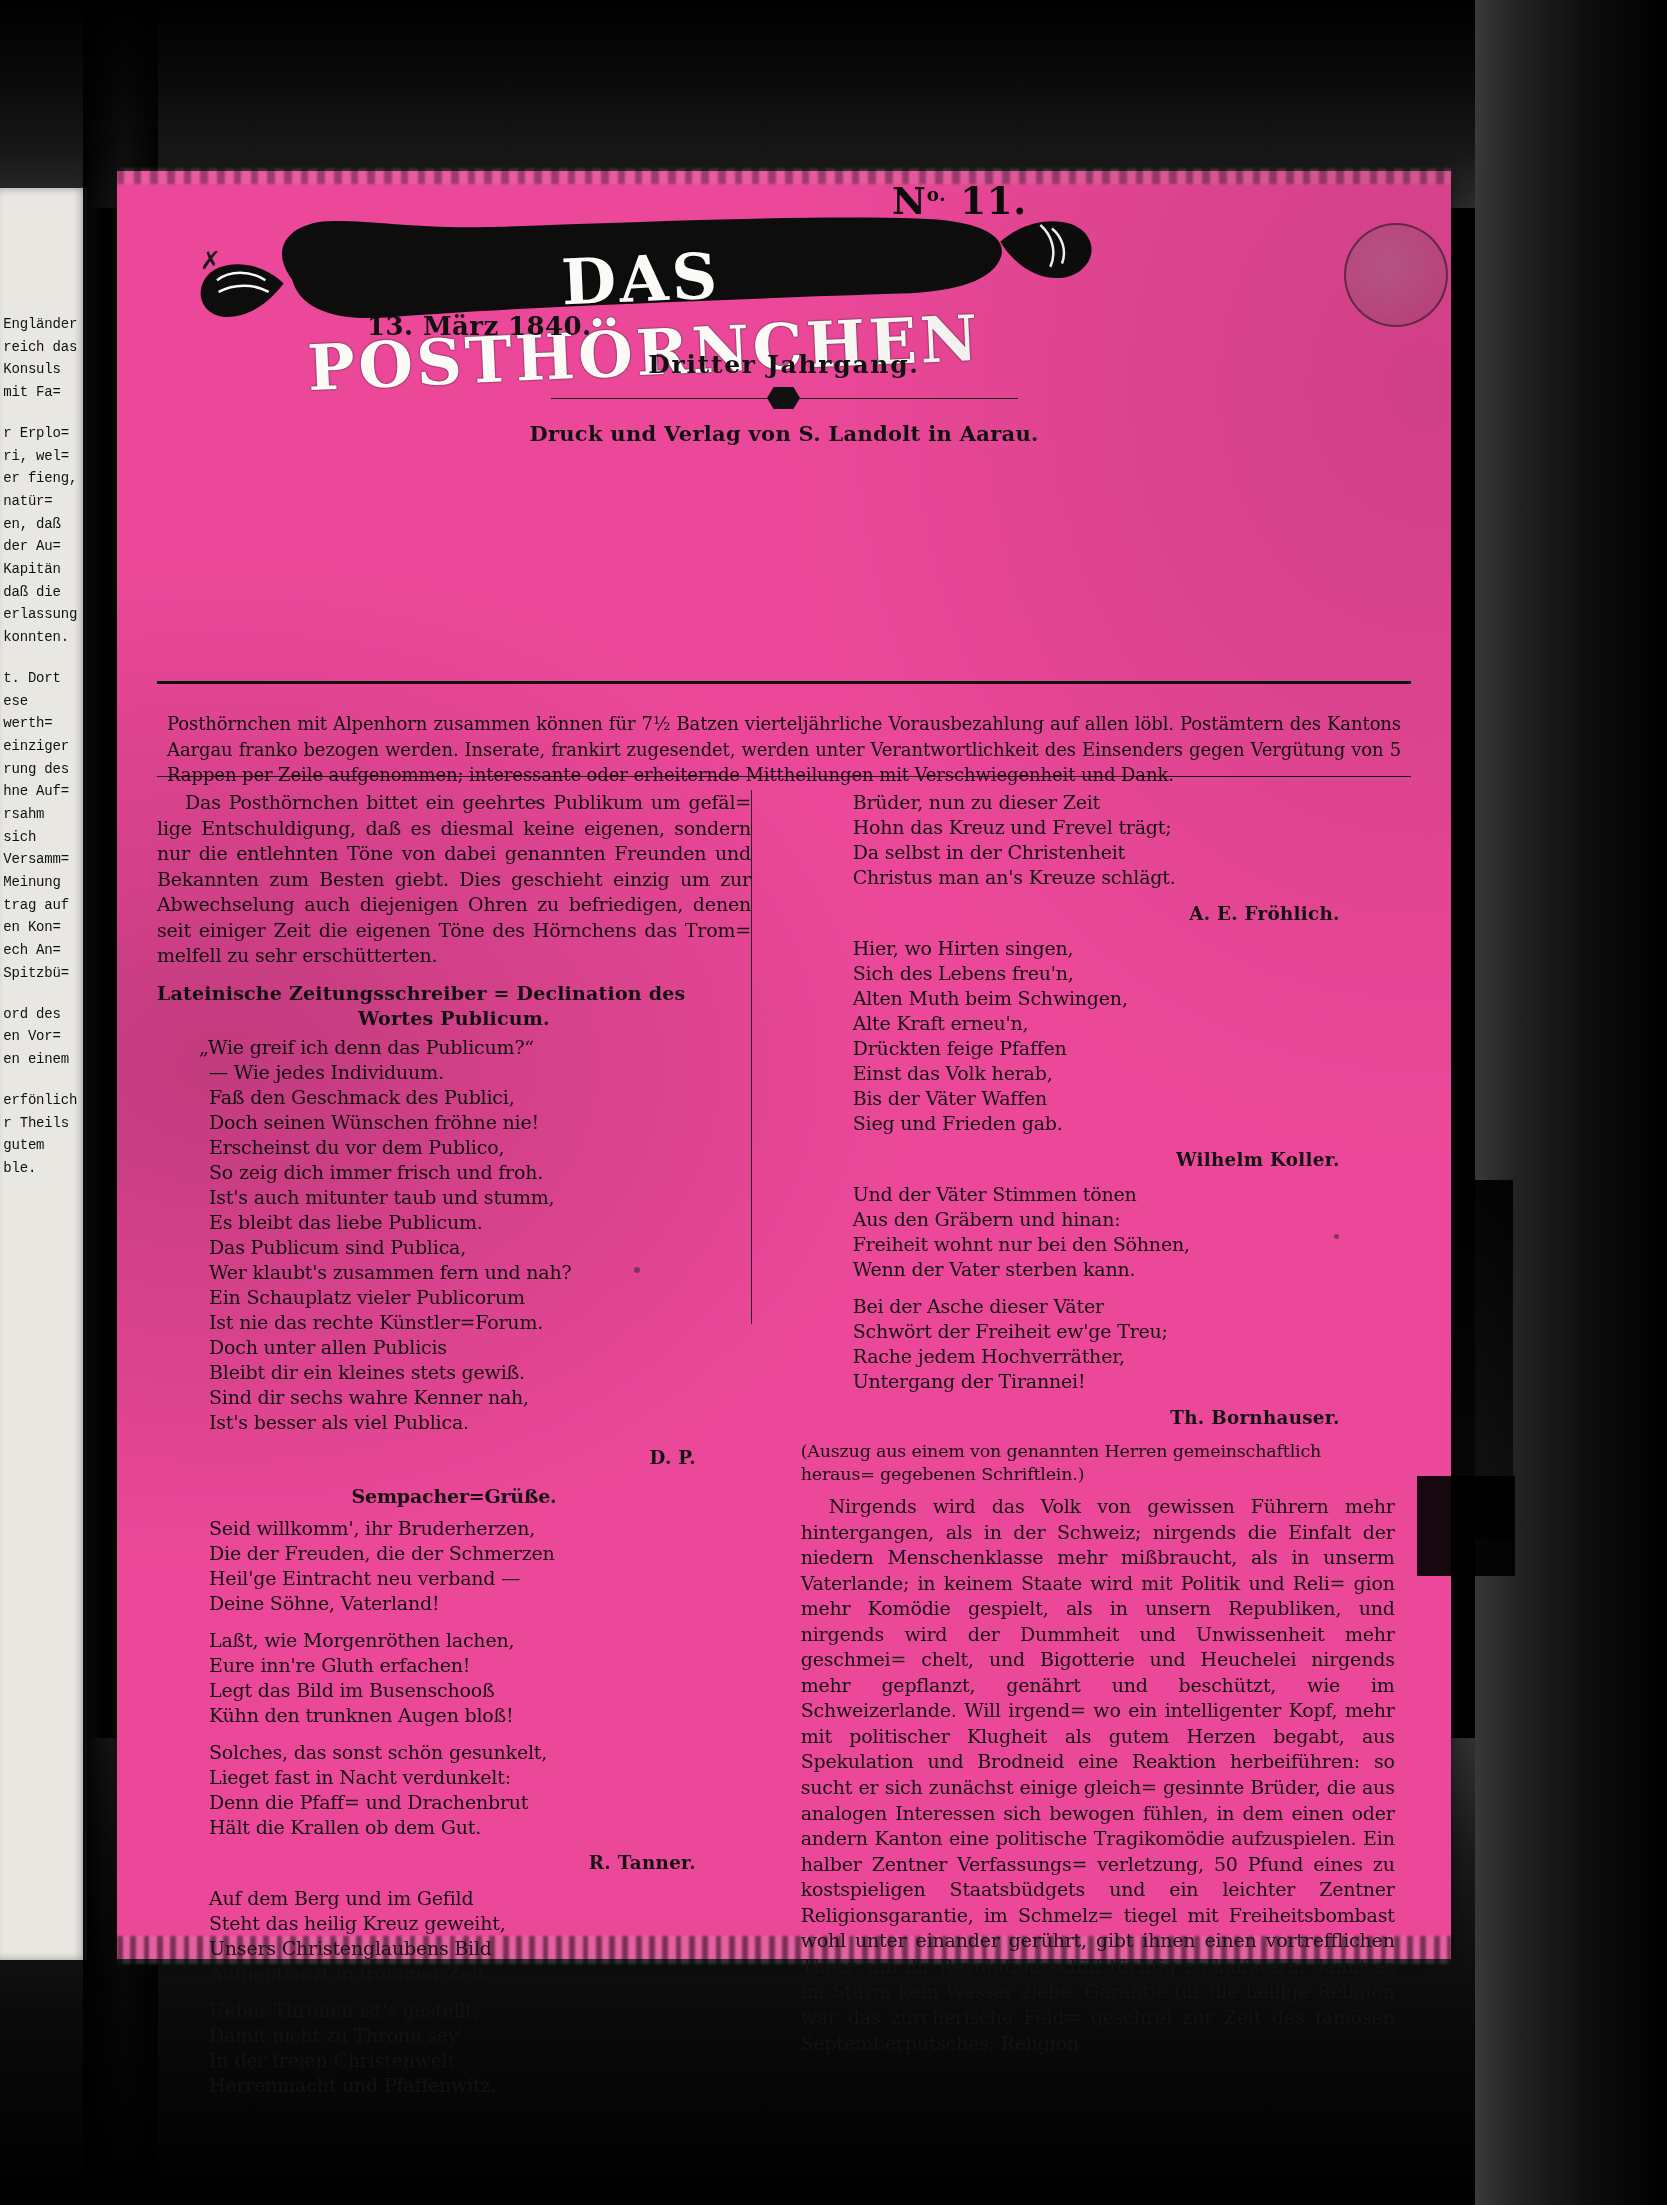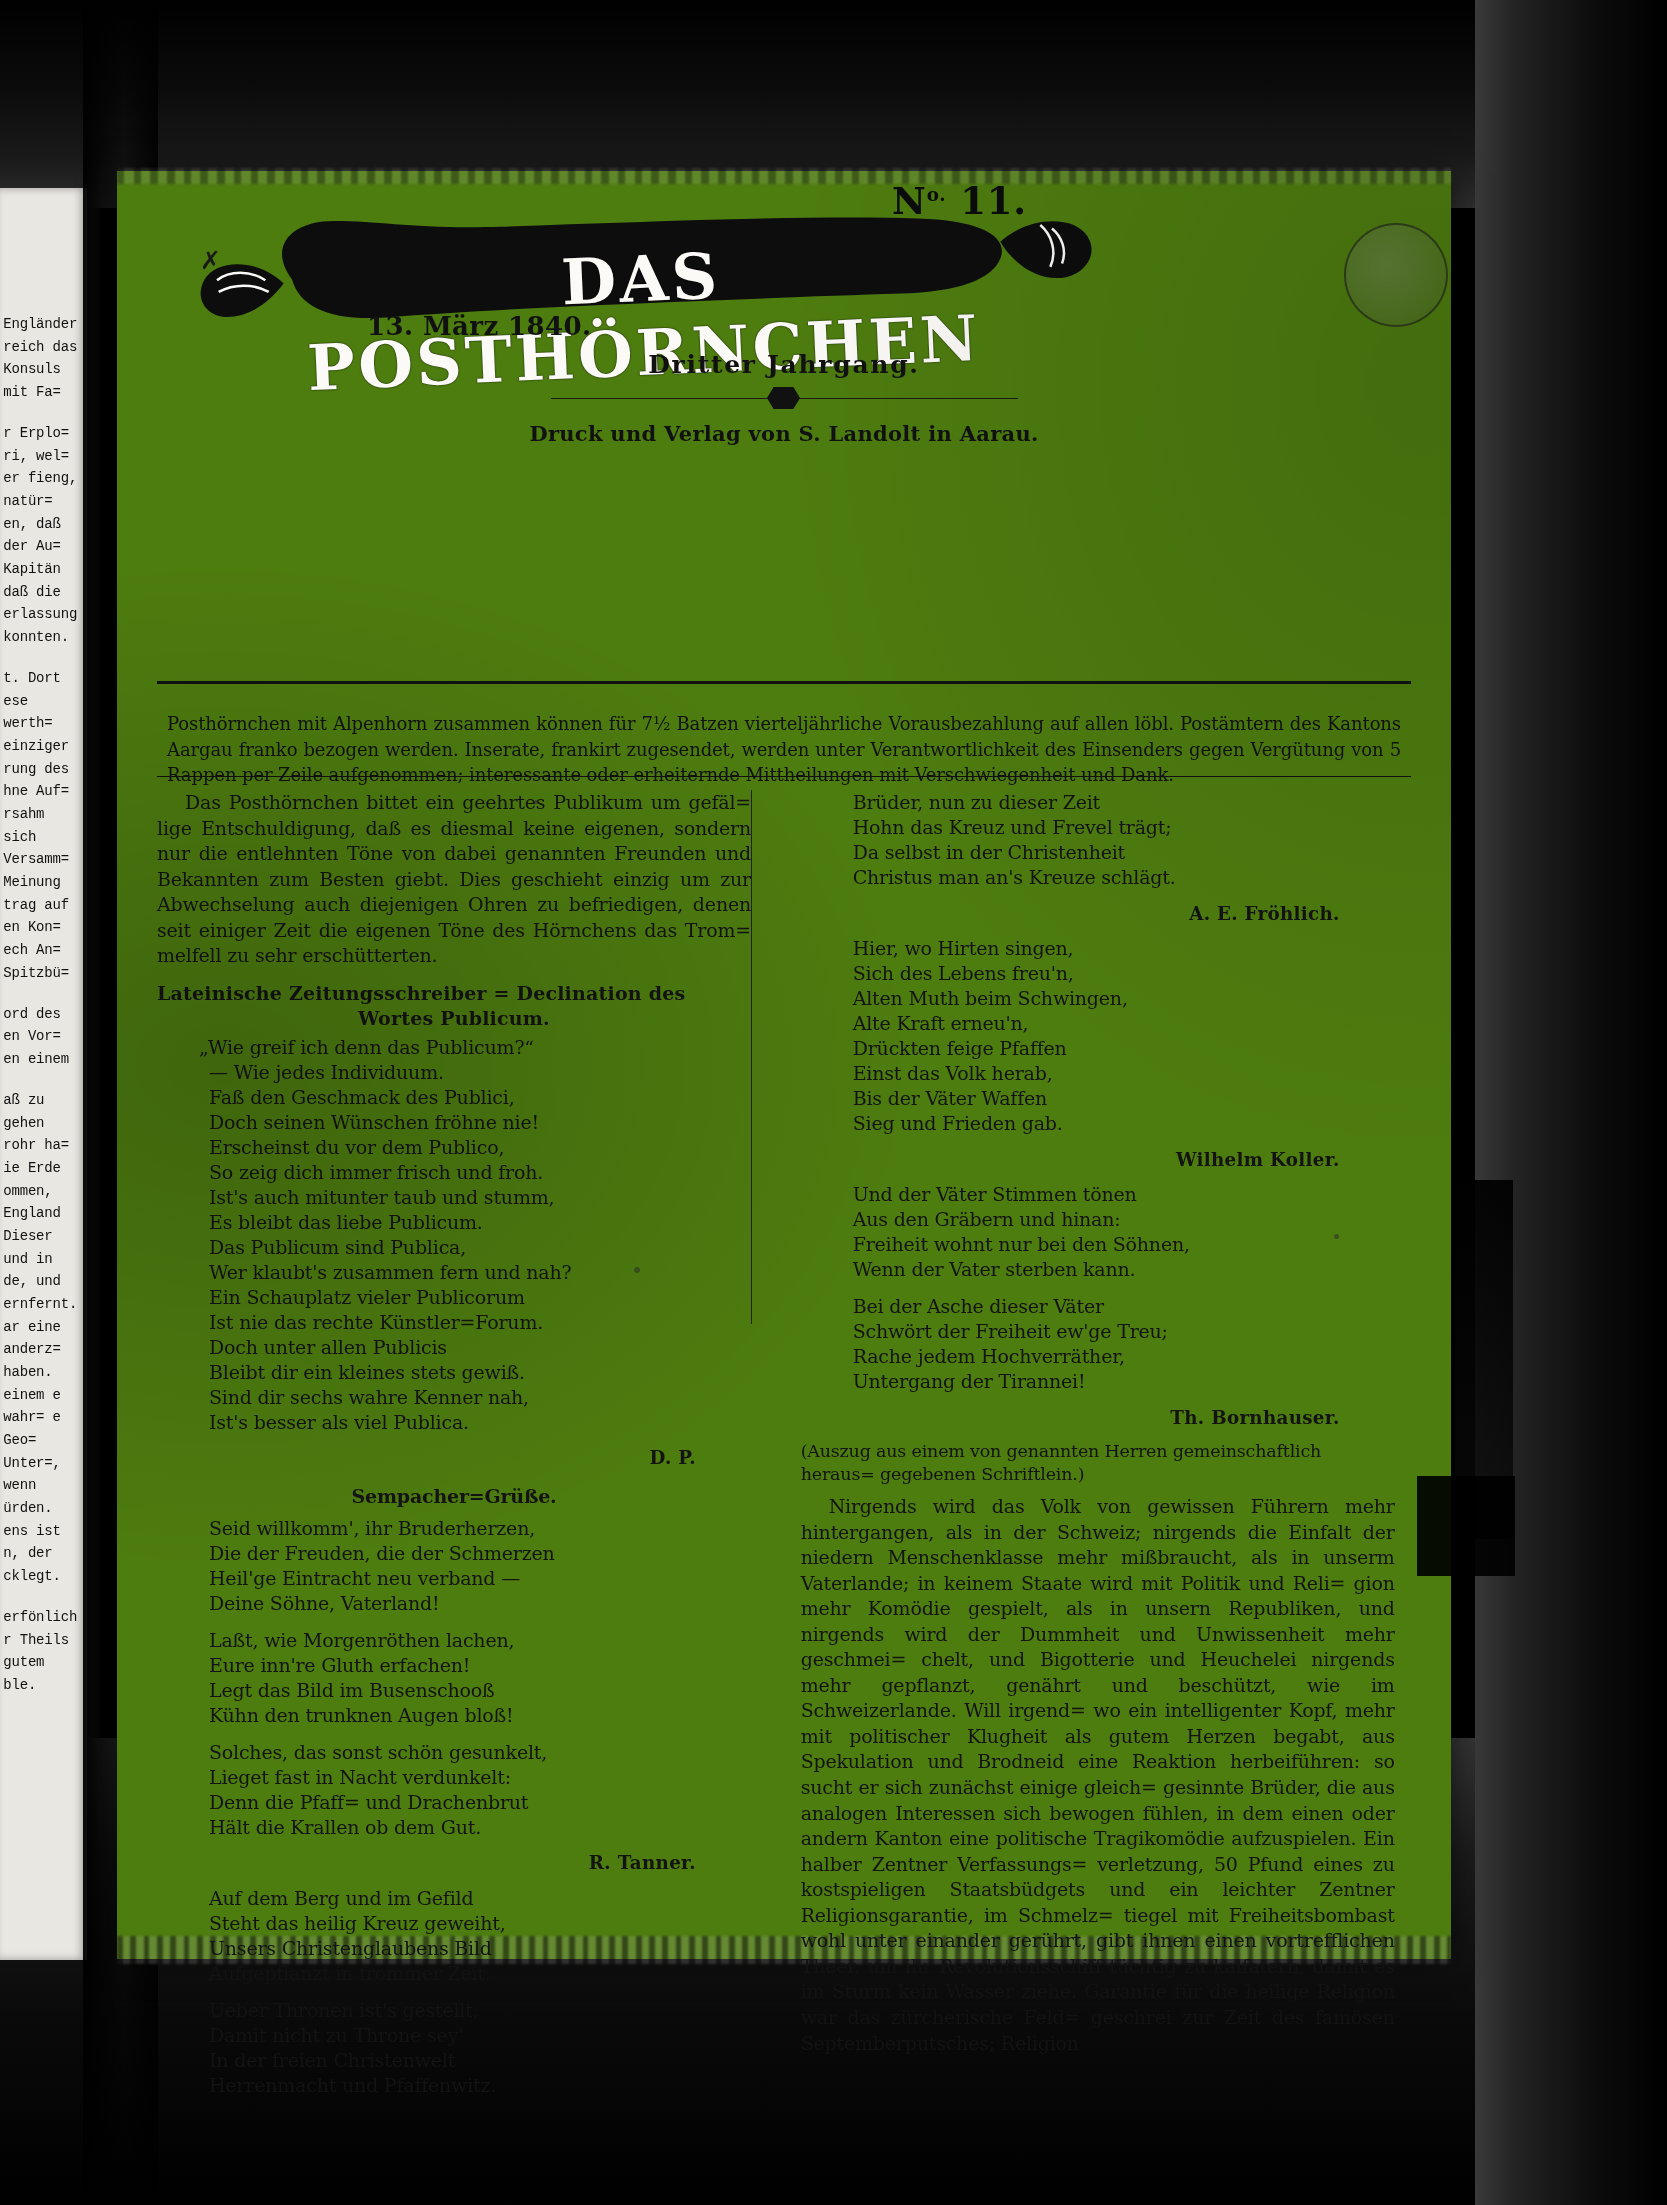--- a/index.html
+++ b/index.html
@@ -64,21 +64,21 @@
     color: #111;
     letter-spacing: -0.2px;
   }
   .left-col p { margin: 0 0 18.3px 0; font-family: Liberation Mono, monospace; }
 
   
   .sheet {
     position: absolute;
     left: 117px; top: 171px;
     width: 1334px; height: 1788px;
-    background: #4d7c0f;
+    background: #ec4899;
     box-shadow: 0 0 29px rgba(0,0,0,0.55);
   }
   .sheet::after {
     content: "";
     position: absolute;
     inset: 0;
     background:
       radial-gradient(ellipse at 8% 50%, rgba(0,0,0,0.18), rgba(0,0,0,0) 40%),
       radial-gradient(ellipse at 98% 12%, rgba(0,0,0,0.12), rgba(0,0,0,0) 35%);
     pointer-events: none;
@@ -316,21 +316,20 @@
 <div class="dark-top"></div>
 <div class="dark-bottom"></div>
 <div class="dark-right"></div>
 
 <div class="left-page">
   <div class="left-col">
     <p>Engländer reich das Konsuls mit Fa=</p>
     <p>r Erplo= ri, wel= er fieng, natür= en, daß der Au= Kapitän daß die erlassung konnten.</p>
     <p>t. Dort ese werth= einziger rung des hne Auf= rsahm sich Versamm= Meinung trag auf en Kon= ech An= Spitzbü=</p>
     <p>ord des en Vor= en einem</p>
-    <p>aß zu gehen rohr ha= ie Erde ommen, England Dieser und in de, und ernfernt. ar eine anderz= haben. einem e wahr= e Geo= Unter=, wenn ürden. ens ist n, der cklegt.</p>
     <p>erfönlich r Theils gutem ble.</p>
   </div>
 </div>
 <div class="spine-shadow"></div>
 
 <div class="sheet">
   <div class="edge-wear-top"></div>
   <div class="edge-wear"></div>
 
   <div class="masthead">

